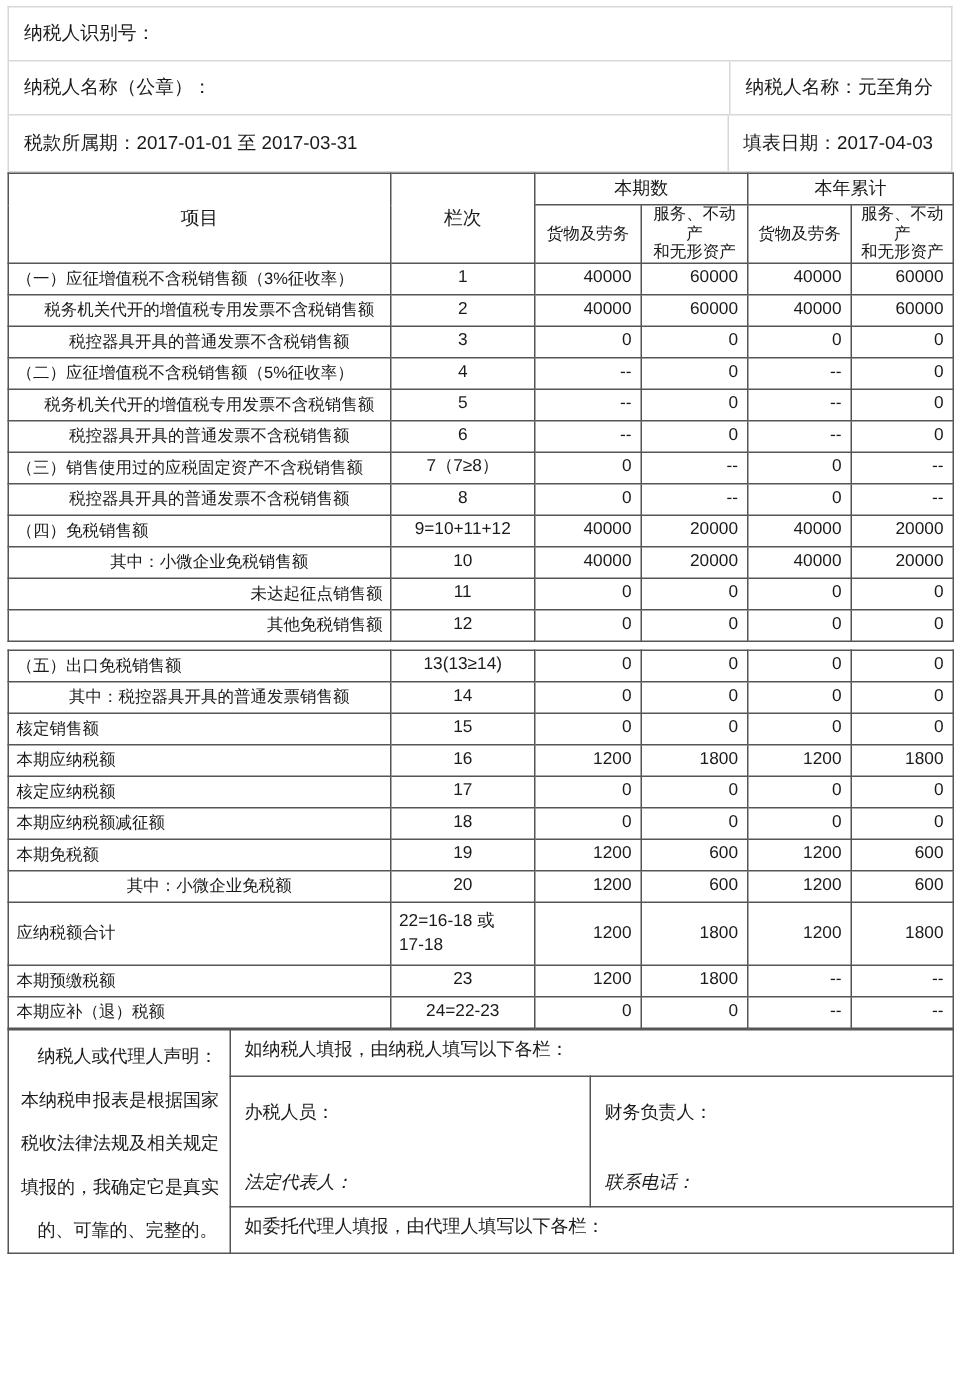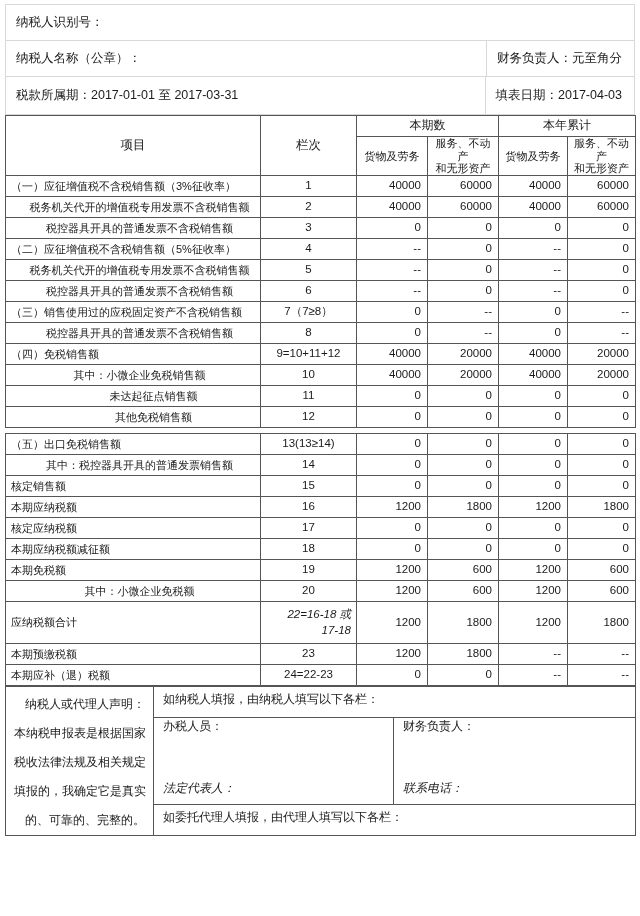--- a/index.html
+++ b/index.html
@@ -87,36 +87,35 @@
   .hdr-ln   { height: 74px; font-size: 12.5px; }
   .hdr-grp  { height: 24px; font-size: 12px; }
   .hdr-sub  { height: 50px; font-size: 11px; }
 
   td.lab {
     text-align: left;
     font-size: 11px;
     white-space: nowrap;
   }
   td.lab.ind1 { text-align: center; padding-left: 18px; }
-  td.lab.ind2 { text-align: center; padding-left: 46px; font-family: Liberation Serif, serif; }
+  td.lab.ind2 { text-align: right; padding-left: 46px; font-family: Liberation Serif, serif; }
   td.ln {
     text-align: center;
     font-size: 11.5px;
   }
   td.num {
     text-align: right;
     font-size: 11.5px;
     padding-right: 6px;
   }
   tr.tall2 td { height: 42px; }
   .ln2 {
     display: block;
-    text-align: right;
+    text-align: left;
     line-height: 1.45;
-    font-style: italic;
   }
 
   
   .blockgap { height: 5px; }
   .tbl.lower { border-top: none; }
 
   
   .decl {
     width: 630px;
     margin: 0 5px;
@@ -142,39 +141,39 @@
     padding: 3px 8px 0 8px;
     white-space: nowrap;
     text-align: right;
   }
   .decl .statement span { display: block; }
   .decl .rowline { height: 31px; }
   .decl .sigcell {
     height: 86px;
     position: relative;
   }
-  .decl .sigcell .top { position: absolute; top: 2px; left: 9px; }
+  .decl .sigcell .top { position: absolute; top: 17px; left: 9px; }
   .decl .sigcell .bot { position: absolute; bottom: 8px; left: 9px; font-style: italic; }
   .decl .dashed-left { border-left: 1px dotted #8d8d8d; }
 </style>
 </head>
 <body>
 
 <div class="page">
 
   <div class="idblock">
     <div class="idrow">
       <div class="idcell left">纳税人识别号：</div>
       <div class="idcell grow"></div>
     </div>
     <div class="idrow">
       <div class="idcell left">纳税人名称（公章）：</div>
       <div class="idcell grow"></div>
       <div class="vsplit"></div>
-      <div class="idcell right">财务负责人：元至角分</div>
+      <div class="idcell right">纳税人名称：元至角分</div>
     </div>
     <div class="idrow tall">
       <div class="idcell left">税款所属期：2017-01-01 至 2017-03-31</div>
       <div class="idcell grow"></div>
       <div class="vsplit"></div>
       <div class="idcell right">填表日期：2017-04-03</div>
     </div>
   </div>
 
   <table class="tbl upper">

